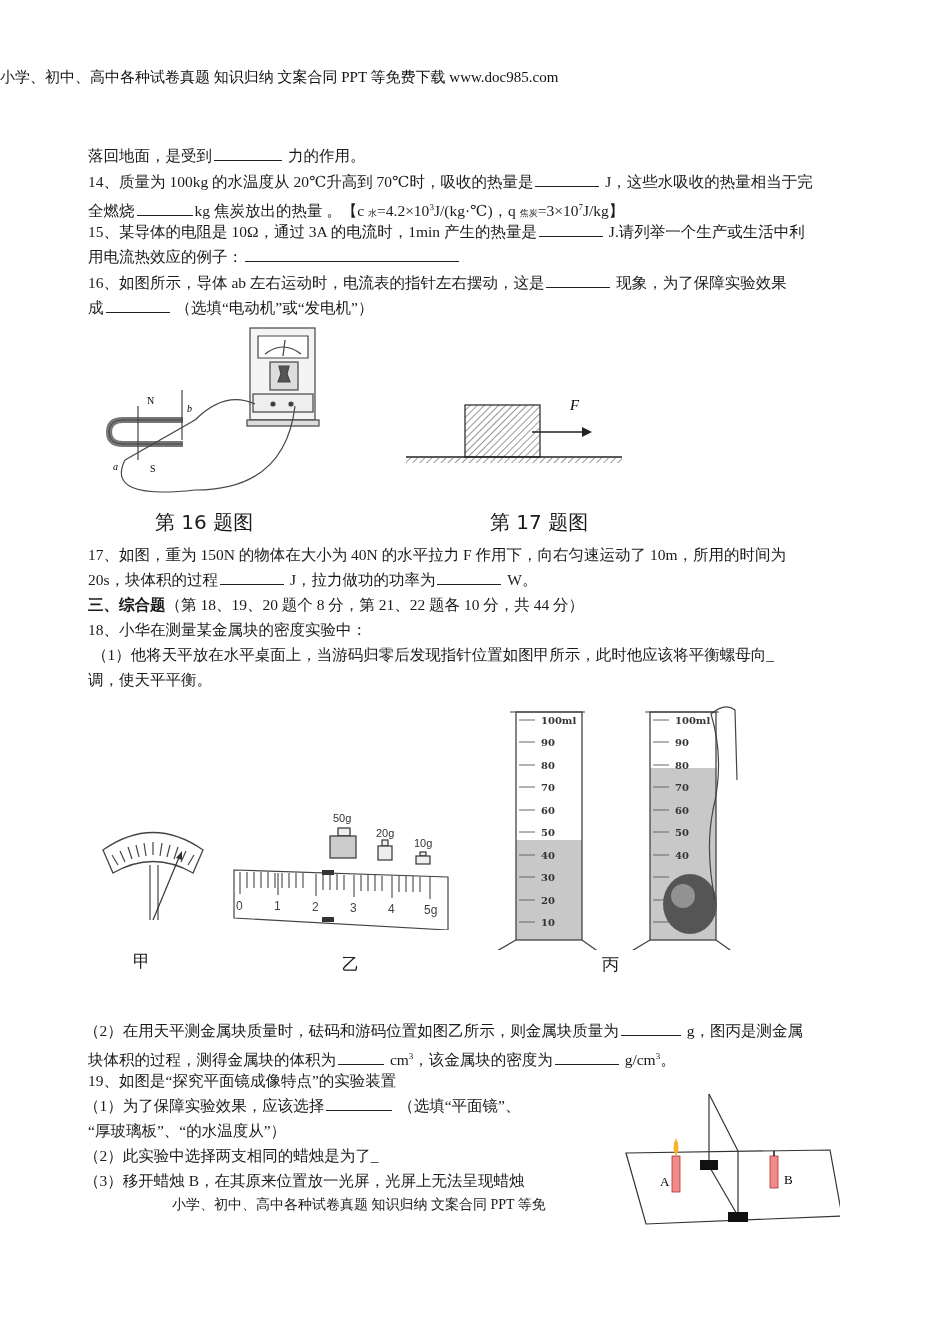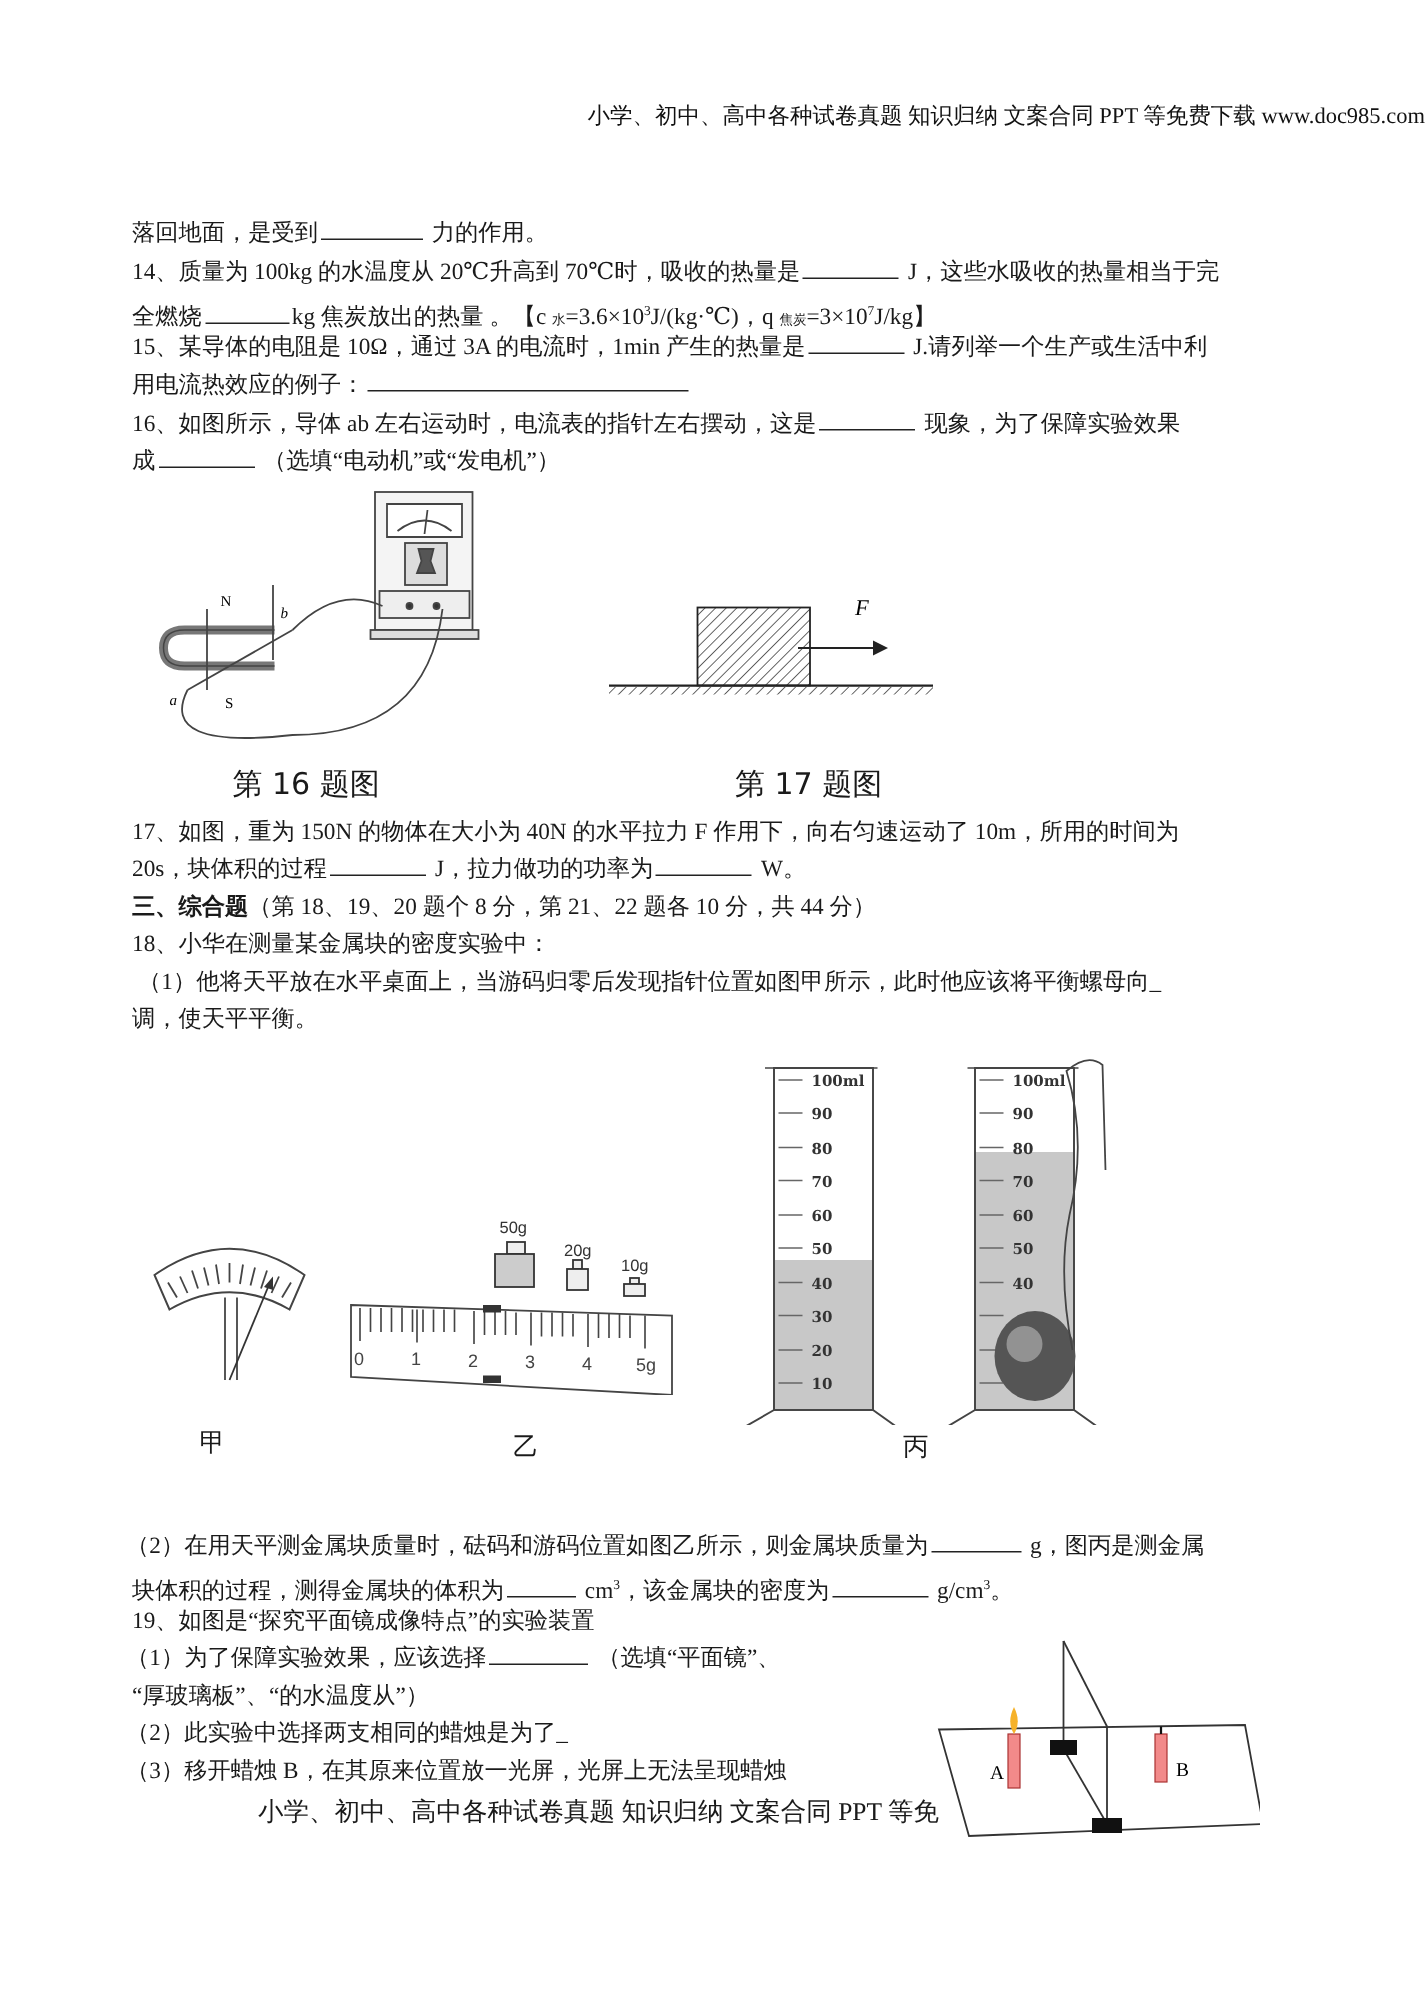--- a/index.html
+++ b/index.html
@@ -1,44 +1,44 @@
 <!DOCTYPE html>
 <html><head>
 <meta charset="utf-8">
 <style>
   html, body { margin:0; padding:0; background:#ffffff; }
   body { width:950px; height:1344px; position:relative; overflow:hidden;
          font-family:"DejaVu Serif","Liberation Serif",serif; color:#1a1a1a; }
   .abs { position:absolute; }
-  .header { left:0; width:950px; top:68px; text-align:right; font-size:15px; color:#111;
+  .header { left:0; width:950px; top:68px; text-align:left; font-size:15px; color:#111;
             font-family:"Liberation Serif","DejaVu Serif",serif; }
   .line { left:88px; font-size:15.5px; white-space:nowrap; line-height:22px;
           font-family:"Liberation Serif","DejaVu Serif",serif; }
   .blank { display:inline-block; border-bottom:1px solid #222; height:14px; vertical-align:baseline; margin:0 2px; }
   .bold { font-weight:bold; }
   sup { font-size:9px; vertical-align:6px; }
   .sub { font-size:9px; }
   .caption { font-size:20px; font-family:"DejaVu Sans","Liberation Sans",sans-serif; }
   .fig-label { font-size:17px; font-family:"DejaVu Sans","Liberation Sans",sans-serif; }
-  .footer { left:172px; top:1196px; font-size:17px; font-family:"Liberation Serif","DejaVu Serif",serif; }
+  .footer { left:172px; top:1196px; font-size:14px; font-family:"Liberation Serif","DejaVu Serif",serif; }
 </style>
 </head>
 <body>
 
 <div class="abs header">小学、初中、高中各种试卷真题 知识归纳 文案合同 PPT 等免费下载   www.doc985.com</div>
 
 <div class="abs line" style="top:145px">
   <span>落回地面，是受到</span><span class="blank" style="width:68px"></span><span> 力的作用。</span>
 </div>
 
 <div class="abs line" style="top:171px">
   <span>14、质量为 100kg 的水温度从 20℃升高到 70℃时，吸收的热量是</span><span class="blank" style="width:64px"></span><span> J，这些水吸收的热量相当于完</span>
 </div>
 <div class="abs line" style="top:196px">
-  <span>全燃烧</span><span class="blank" style="width:56px"></span><span>kg 焦炭放出的热量 。【c </span><span class="sub">水</span><span>=3.6×10</span><sup>3</sup><span>J/(kg·℃)，q </span><span class="sub">焦炭</span><span>=3×10</span><sup>7</sup><span>J/kg】</span>
+  <span>全燃烧</span><span class="blank" style="width:56px"></span><span>kg 焦炭放出的热量 。【c </span><span class="sub">水</span><span>=4.2×10</span><sup>3</sup><span>J/(kg·℃)，q </span><span class="sub">焦炭</span><span>=3×10</span><sup>7</sup><span>J/kg】</span>
 </div>
 
 <div class="abs line" style="top:221px">
   <span>15、某导体的电阻是 10Ω，通过 3A 的电流时，1min 产生的热量是</span><span class="blank" style="width:64px"></span><span> J.请列举一个生产或生活中利</span>
 </div>
 <div class="abs line" style="top:246px">
   <span>用电流热效应的例子：</span><span class="blank" style="width:214px"></span>
 </div>
 
 <div class="abs line" style="top:272px">

